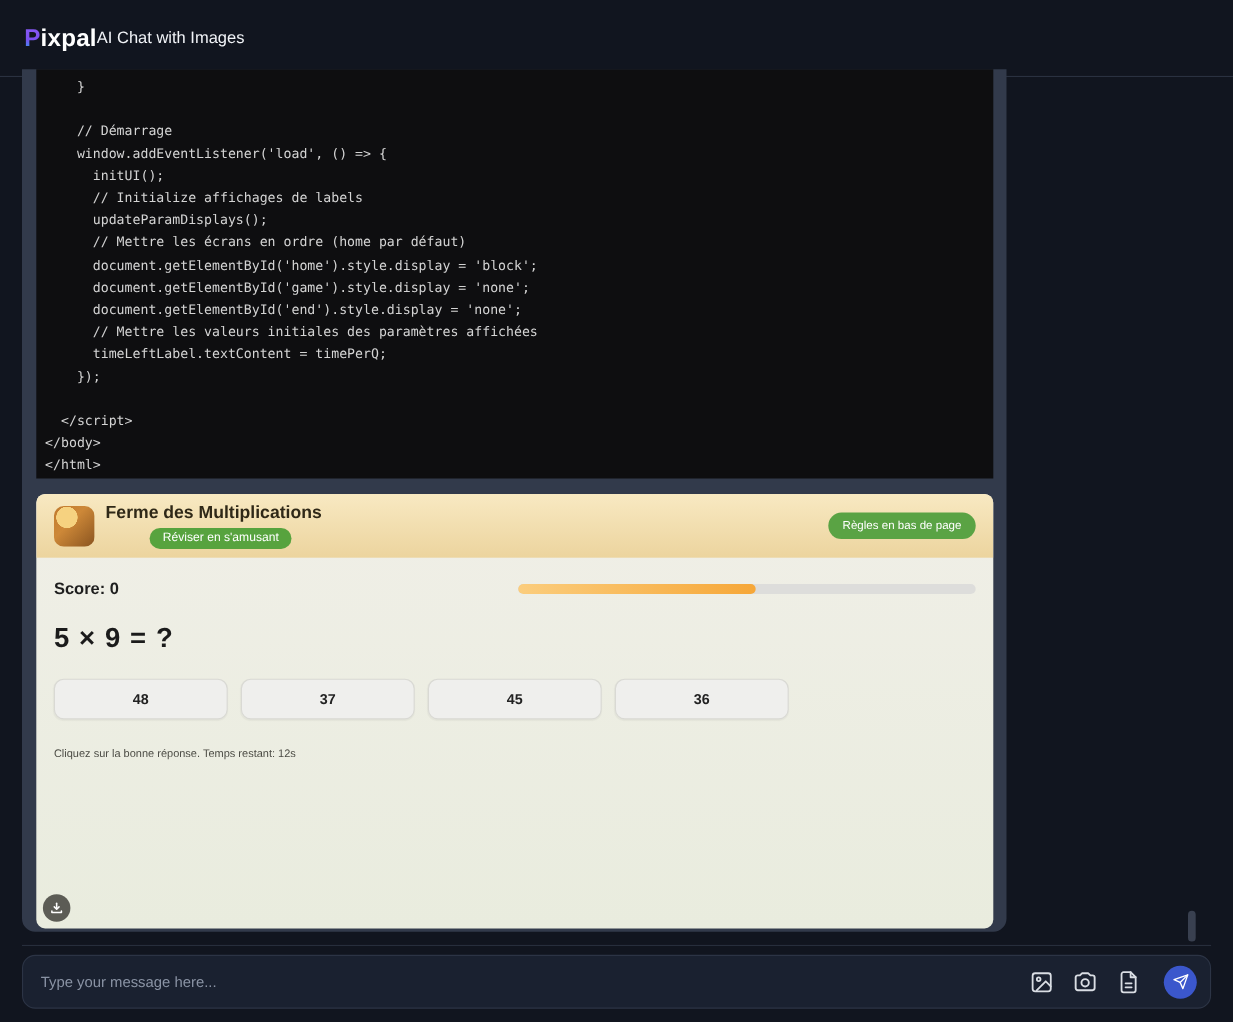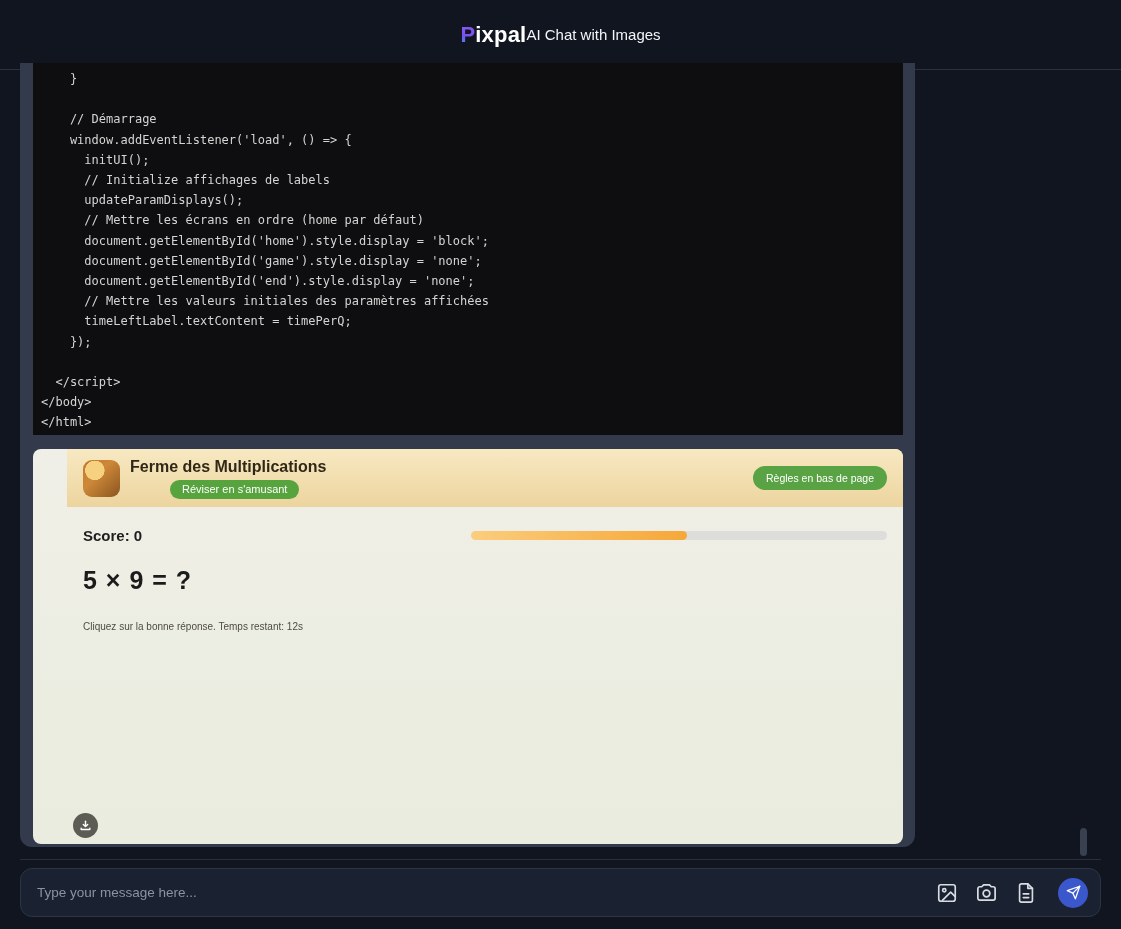--- a/index.html
+++ b/index.html
@@ -10,21 +10,21 @@
     color: #e8eaf0;
     position: relative;
     overflow: hidden;
   }
 
   
   .app-header {
     height: 70px;
     display: flex;
     align-items: center;
-    justify-content: center;
+    justify-content: flex-start;
     padding: 0 22px 0 22px;
     border-bottom: 1px solid #2a3140;
   }
   .logo {
     font-size: 22px;
     font-weight: bold;
     color: #ffffff;
     letter-spacing: 0.2px;
   }
   .logo .logo-p {
@@ -71,21 +71,20 @@
 
   
   .game-card {
     margin-top: 14px;
     width: 870px;
     height: 395px;
     border-radius: 8px;
     overflow: hidden;
     position: relative;
     background: linear-gradient(180deg, #f0efe7 0%, #e9ecde 100%);
-    padding-left: 34px;
   }
   .game-header {
     height: 58px;
     background: linear-gradient(180deg, #f8e9c2 0%, #ecd49e 100%);
     display: flex;
     align-items: center;
     padding: 0 16px;
   }
   .game-icon {
     width: 37px;
@@ -311,20 +310,26 @@
       <div class="game-body">
         <div class="score-row">
           <div class="score-text">Score: 0</div>
           <div class="progress-track">
             <div class="progress-fill" style="width: 52%;"></div>
           </div>
         </div>
 
         <div class="question">5 × 9 = ?</div>
 
+        <div class="answers-row">
+          <button class="answer-button">48</button>
+          <button class="answer-button">37</button>
+          <button class="answer-button">45</button>
+          <button class="answer-button">36</button>
+        </div>
 
         <div class="hint-text">Cliquez sur la bonne réponse. Temps restant: 12s</div>
 
         <button class="download-button">
           <span style="display:flex;">
             <svg width="13" height="13" viewBox="0 0 24 24" fill="none" stroke="#ffffff" stroke-width="2.6" stroke-linecap="round" stroke-linejoin="round">
               <path d="M12 4v9"></path>
                 <path d="M8 10l4 4 4-4"></path>
                 <path d="M4 17v2.5h16V17"></path>
             </svg>

